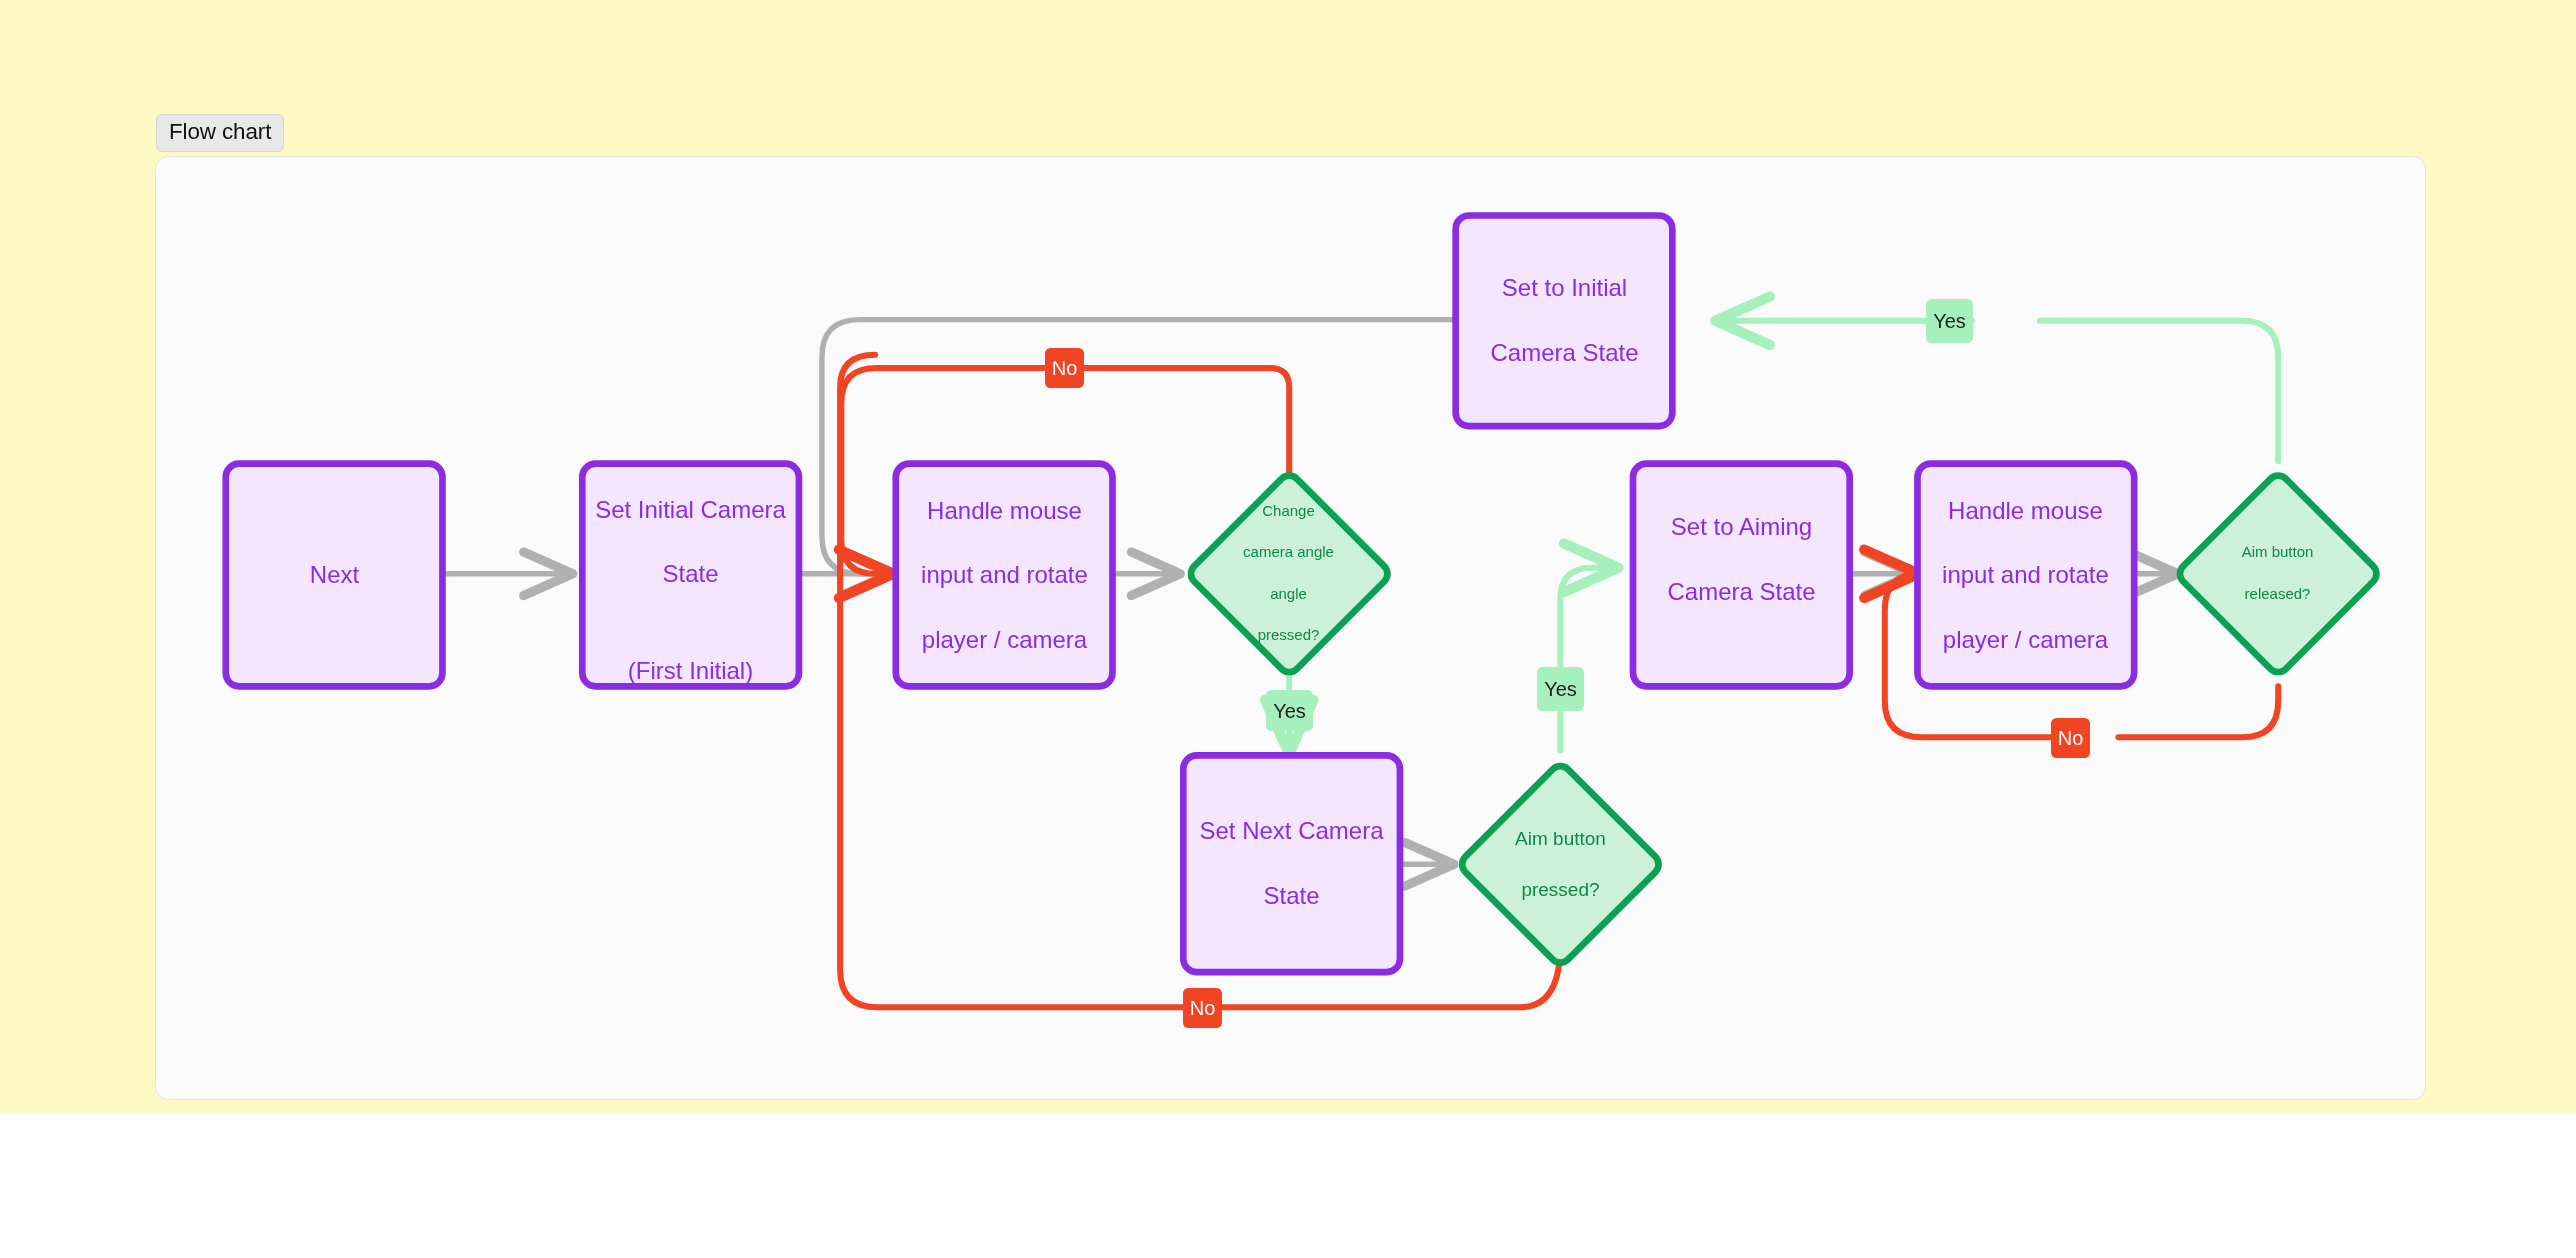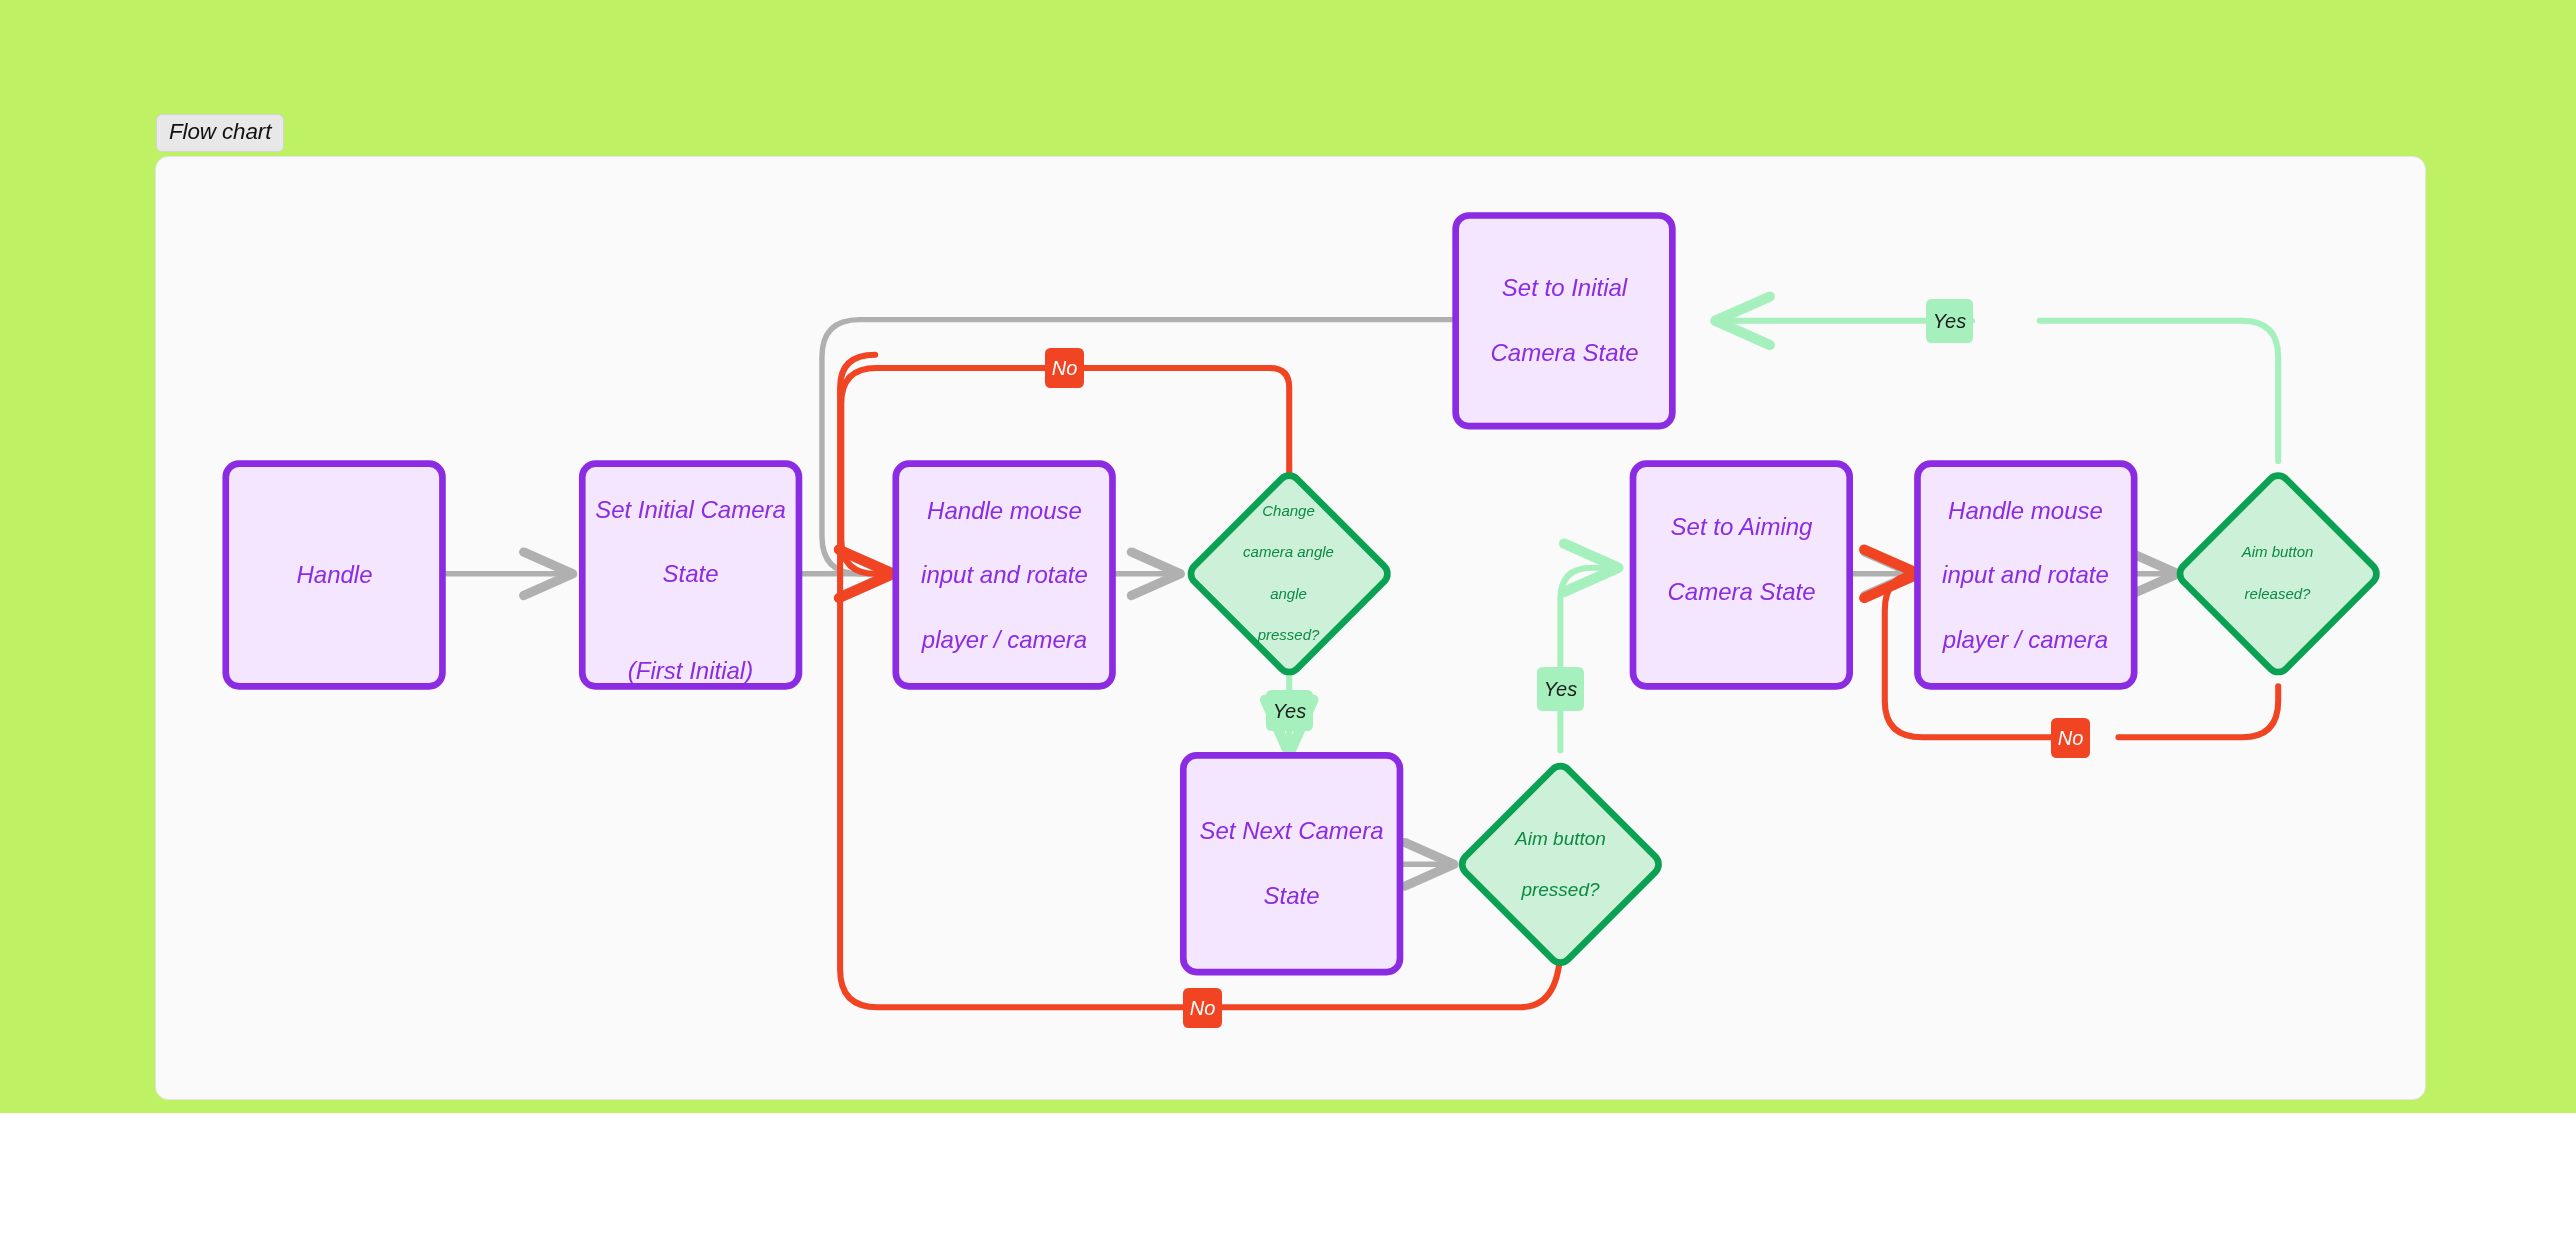--- a/index.html
+++ b/index.html
@@ -2,21 +2,21 @@
 <html style="font-size:9.7px"><head>
 <meta charset="utf-8">
 <style>
   html,body{margin:0;padding:0;background:#ffffff;}
   body{
     width:2576px;height:1259px;
     font-family:"Liberation Sans", sans-serif;
     -webkit-font-smoothing:antialiased;
     overflow:hidden;
   }
-  #stage{position:relative;width:2576px;height:1113px;background:#bef264;font-style:italic;}
+  #stage{position:relative;width:2576px;height:1113px;background:#fef9c3;}
 
   
   #title-chip{
     position:absolute;left:156px;top:114px;
     background:#E8E8E8;border:0.6px solid #D4D4D4;
     border-radius:6px;
     padding:6px 12px 7.3px 12px;
     font-size:22.4px;line-height:1;color:#111111;
     font-weight:400;letter-spacing:-0.1px;
     white-space:nowrap;
@@ -144,21 +144,21 @@
     <rect x="2458" y="1308" width="240" height="240" rx="18" ry="18" transform="rotate(45 2578 1428)" fill="#CDF1D8" stroke="#0BA153" stroke-width="11"></rect>
 
     <rect x="2698" y="766" width="358" height="368" rx="22" ry="22" fill="#F4E6FE" stroke="#8B2BE2" stroke-width="11"></rect>
 
     <rect x="3168" y="766" width="358" height="368" rx="22" ry="22" fill="#F4E6FE" stroke="#8B2BE2" stroke-width="11"></rect>
 
     <rect x="3644" y="828" width="240" height="240" rx="18" ry="18" transform="rotate(45 3764 948)" fill="#CDF1D8" stroke="#0BA153" stroke-width="11"></rect>
   </svg>
 
   <div class="nodetext" style="left:226px;top:464px;width:217px;height:223px;">
-    <span class="proc-label"><b style="font-weight:400">Handle</b></span>
+    <span class="proc-label"><b style="font-weight:400">Next</b></span>
   </div>
 
   <div class="nodetext" style="left:582px;top:464px;width:217px;height:223px;align-items:flex-end;">
     <span class="proc-label">
       <span>Set Initial Camera</span><br>
       <span>State</span><br><br>
       <span>(First Initial)</span>
     </span>
   </div>
 

